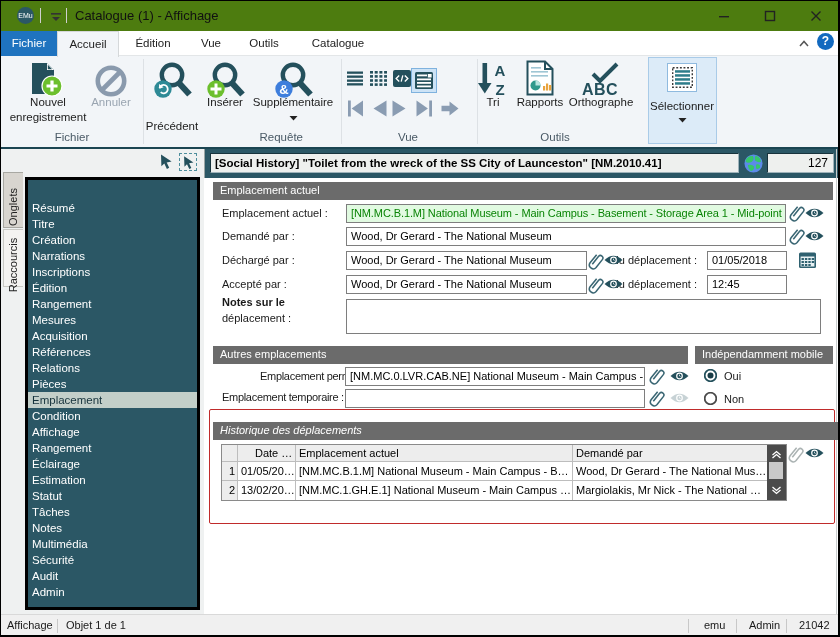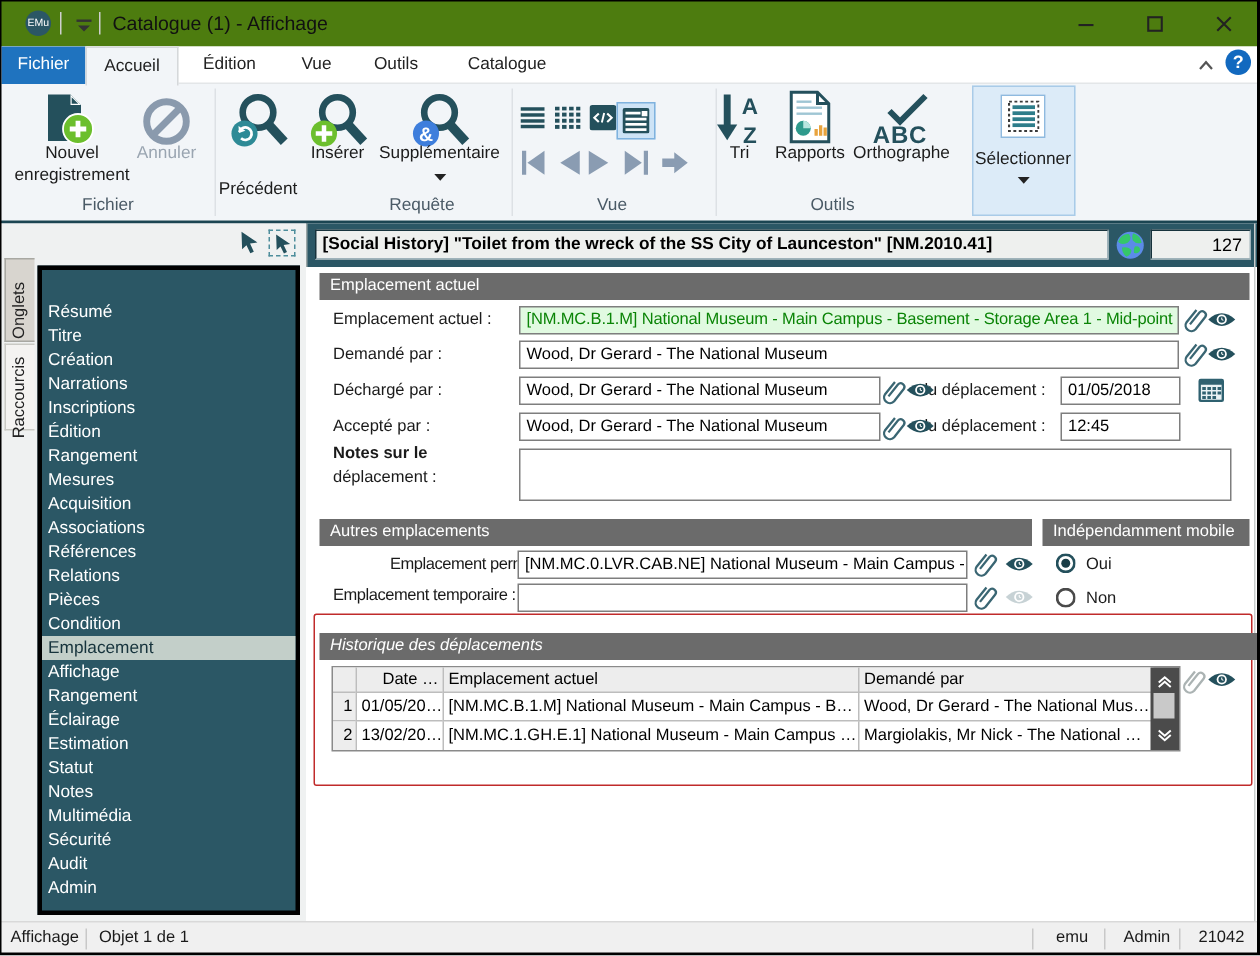--- a/index.html
+++ b/index.html
@@ -316,31 +316,31 @@
     <div id="sidebar">
       <div class="sitem">Résumé</div>
       <div class="sitem">Titre</div>
       <div class="sitem">Création</div>
       <div class="sitem">Narrations</div>
       <div class="sitem">Inscriptions</div>
       <div class="sitem">Édition</div>
       <div class="sitem">Rangement</div>
       <div class="sitem">Mesures</div>
       <div class="sitem">Acquisition</div>
-      <div class="sitem">Associations</div>
       <div class="sitem">Références</div>
       <div class="sitem">Relations</div>
       <div class="sitem">Pièces</div>
+      <div class="sitem sel">Emplacement</div>
       <div class="sitem">Condition</div>
-      <div class="sitem sel">Emplacement</div>
       <div class="sitem">Affichage</div>
       <div class="sitem">Rangement</div>
       <div class="sitem">Éclairage</div>
       <div class="sitem">Estimation</div>
       <div class="sitem">Statut</div>
+      <div class="sitem">Tâches</div>
       <div class="sitem">Notes</div>
       <div class="sitem">Multimédia</div>
       <div class="sitem">Sécurité</div>
       <div class="sitem">Audit</div>
       <div class="sitem">Admin</div>
     </div>
   </div>
 
   <div id="headband">
     <div id="rectitle">[Social History] "Toilet from the wreck of the SS City of Launceston" [NM.2010.41]</div>

